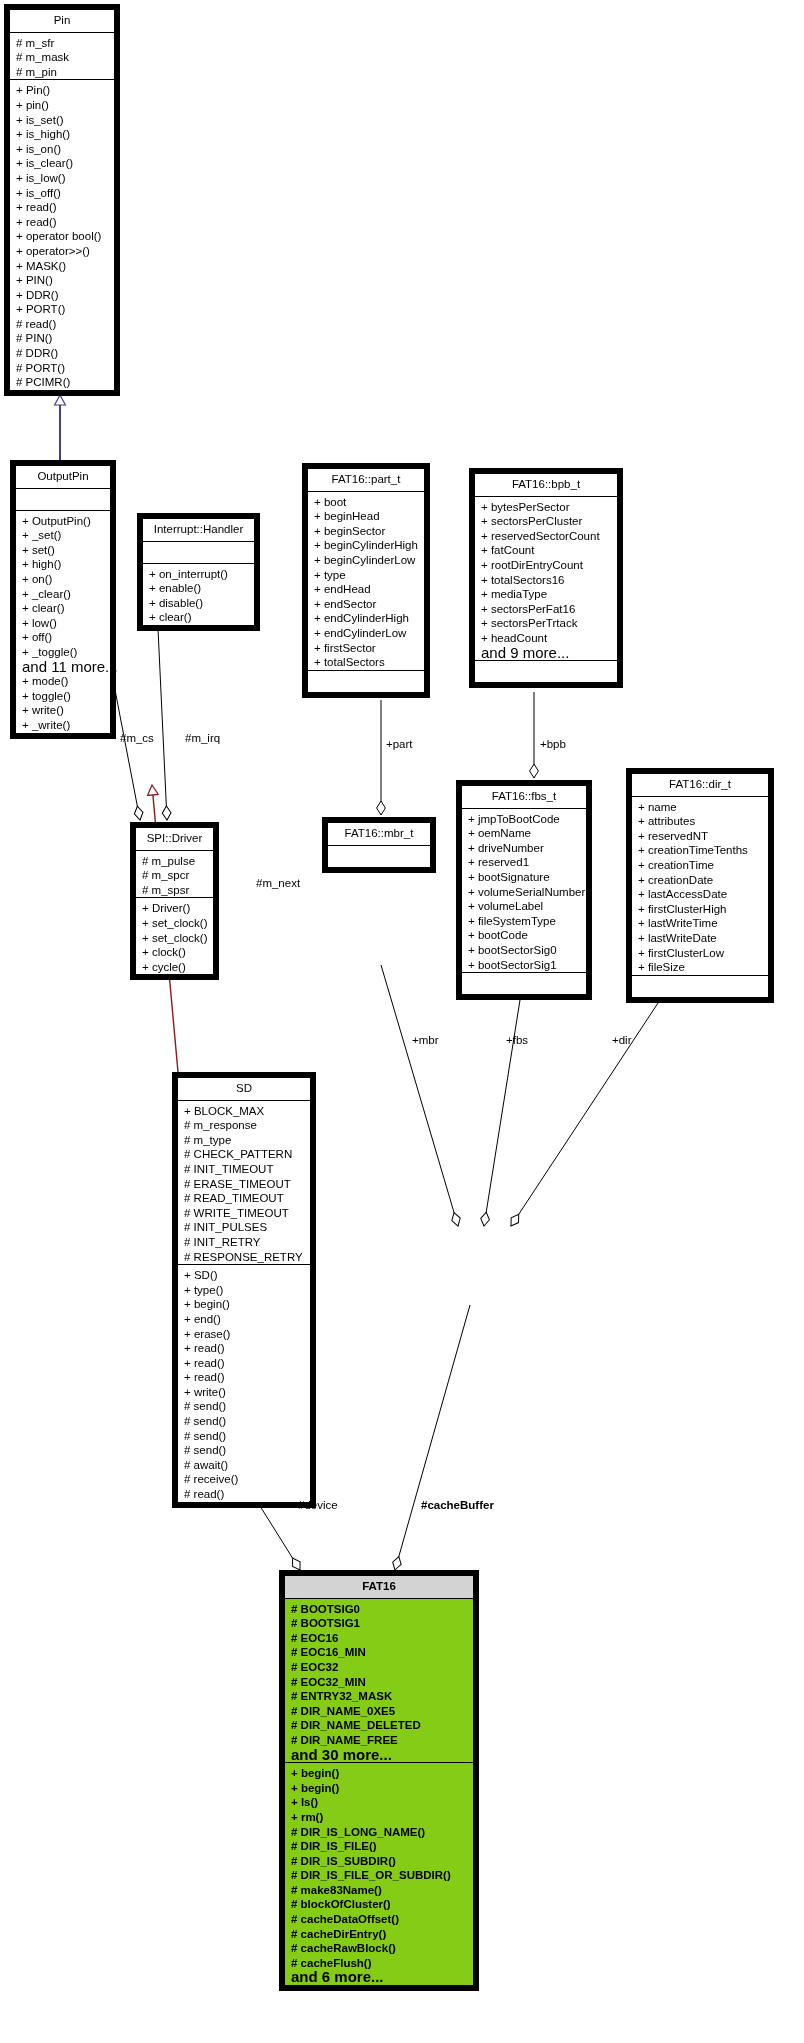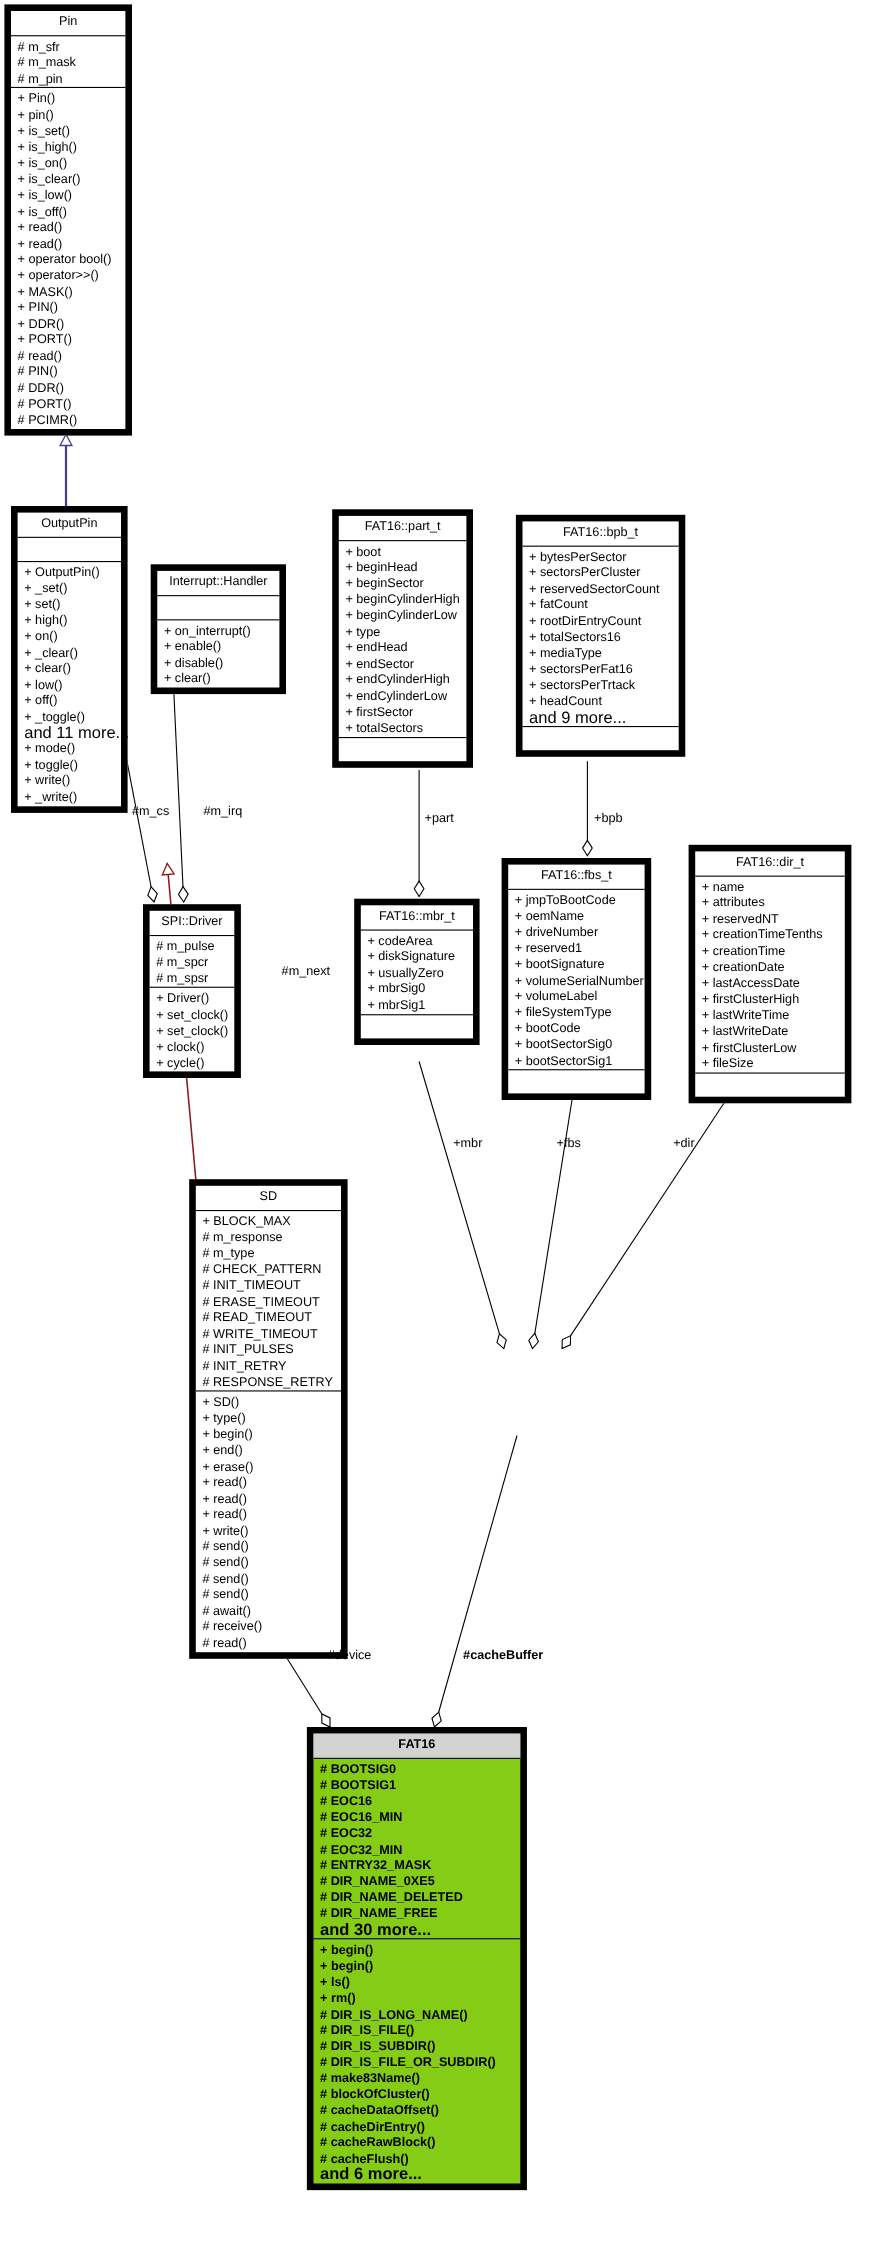--- a/index.html
+++ b/index.html
@@ -289,27 +289,20 @@
       <div class="uml-row">+ sectorsPerFat16</div>
       <div class="uml-row">+ sectorsPerTrtack</div>
       <div class="uml-row">+ headCount</div>
       <div class="uml-more">and 9 more...</div>
     </div>
     <div class="uml-section empty"></div>
   </div>
 
   <div class="uml-box" style="left:300px; top:817px; width:114px;margin-left:22px;">
     <div class="uml-title">FAT16::mbr_t</div>
-    <div class="uml-section">
-      <div class="uml-row">+ codeArea</div>
-      <div class="uml-row">+ diskSignature</div>
-      <div class="uml-row">+ usuallyZero</div>
-      <div class="uml-row">+ mbrSig0</div>
-      <div class="uml-row">+ mbrSig1</div>
-    </div>
     <div class="uml-section empty"></div>
   </div>
 
   <div class="uml-box" style="left:456px; top:780px; width:136px;">
     <div class="uml-title">FAT16::fbs_t</div>
     <div class="uml-section">
       <div class="uml-row">+ jmpToBootCode</div>
       <div class="uml-row">+ oemName</div>
       <div class="uml-row">+ driveNumber</div>
       <div class="uml-row">+ reserved1</div>

